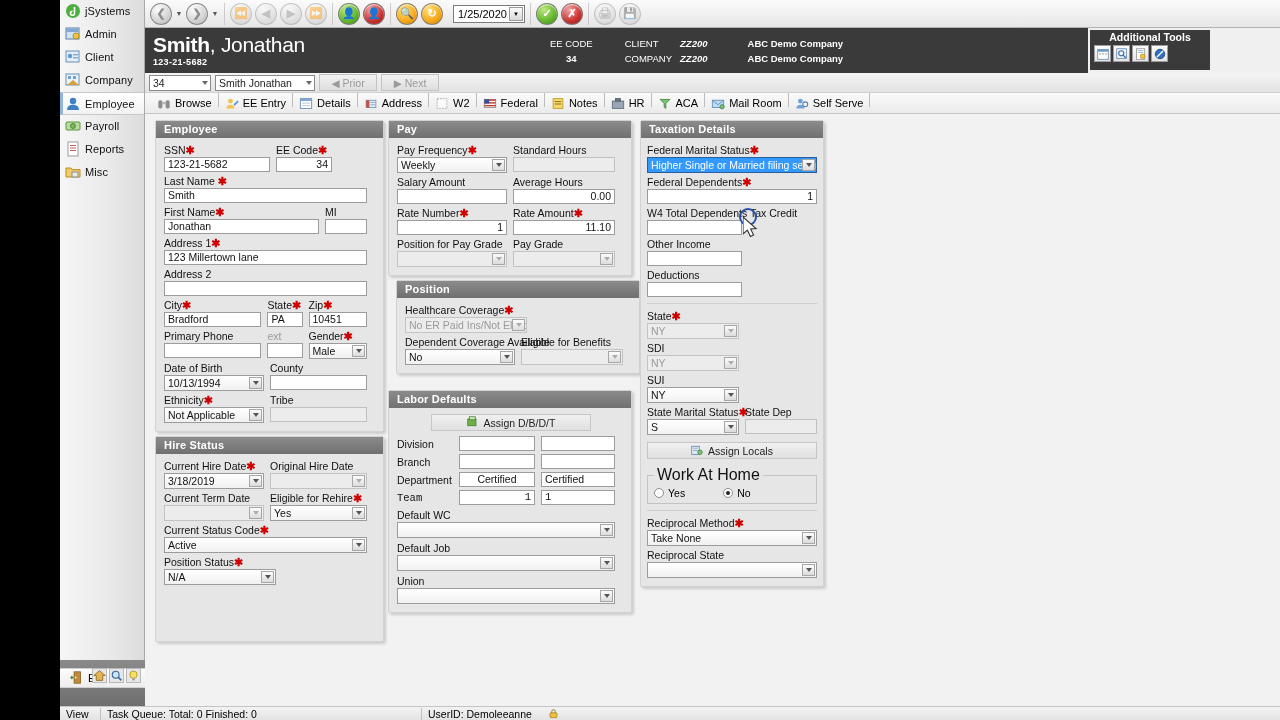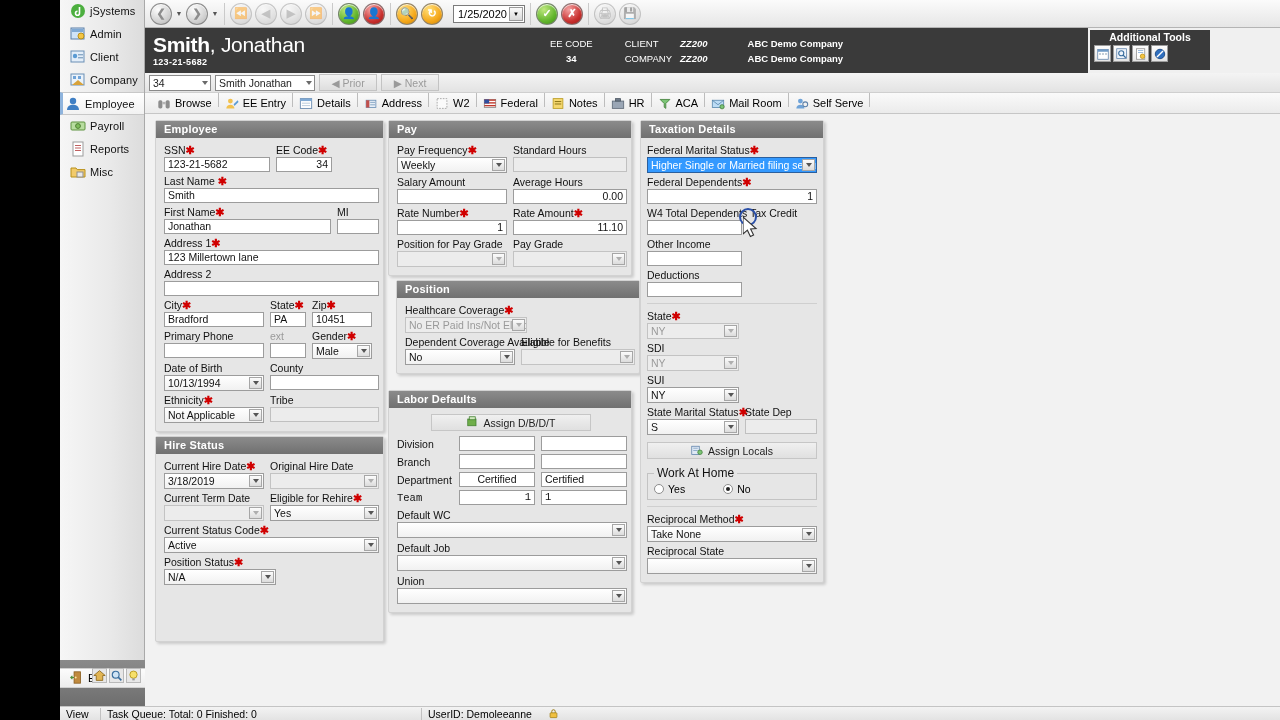--- a/index.html
+++ b/index.html
@@ -19,21 +19,21 @@
   }
 
   
   #sidebar {
     position: absolute; left: 60px; top: 0; width: 85px; height: 706px;
     background: linear-gradient(to right,#f6f6f6,#e9e9e9 60%,#dcdcdc);
     border-right: 1px solid #a9a9a9;
   }
   .side-item {
     height: 23px; display: flex; align-items: center; gap: 4px;
-    padding-left: 10px; font-size: 11px; color: #111;
+    padding-left: 5px; font-size: 11px; color: #111;
     border-bottom: 1px solid transparent;
     position: relative;
   }
   .side-item.selected {
     background: linear-gradient(to bottom,#ffffff,#f2f2f2);
     border-top: 1px solid #c8c8c8;
     border-bottom: 1px solid #c8c8c8;
     border-left: 3px solid #8fb4dd;
     padding-left: 2px;
     font-weight: normal;
@@ -149,21 +149,21 @@
     background: #f2f2f2;
   }
 
   .panel { position: absolute; background: #e6e6e6; border: 1px solid #d2d2d2;
     border-radius: 2px; box-shadow: 2px 2px 3px rgba(0,0,0,.16); }
   .panel > .ptitle {
     height: 17px; background: linear-gradient(to bottom,#8b8b8b,#707070);
     color: #fff; font-size: 11px; font-weight: bold; line-height: 17px;
     padding-left: 8px; letter-spacing: .2px;
   }
-  .pbody { padding: 6px 4px 8px 8px; }
+  .pbody { padding: 6px 16px 8px 8px; }
 
   .lbl { font-size: 10.5px; color: #111; line-height: 12px; margin-bottom: 1px; white-space: nowrap;}
   .req { color: #d00000; font-size: 11px; font-weight: bold; }
   .fld {
     height: 15px; background: #fff; border: 1px solid #9c9c9c;
     font-size: 10.5px; line-height: 13px; padding: 0 3px; color: #111;
     display: flex; align-items: center;
   }
   .fld.num { justify-content: flex-end; }
   .fld.dis { background: #ececec; border-color: #c0c0c0; color: #999; }
@@ -191,21 +191,21 @@
   .grow { flex: 1 1 auto; min-width: 0; }
 
   .btnflat {
     height: 17px; background: linear-gradient(to bottom,#f0f0f0,#e0e0e0);
     border: 1px solid #c6c6c6; display: flex; align-items: center;
     justify-content: center; gap: 5px; font-size: 10.5px; color: #222;
   }
   .hr { height:1px; background:#cfcfcf; margin: 6px 0; }
 
   fieldset.grp { border: 1px solid #c3c3c3; margin: 0; padding: 2px 6px 4px 6px; }
-  fieldset.grp legend { font-size: 12px; padding: 0 3px; color: #111; }
+  fieldset.grp legend { font-size: 16px; padding: 0 3px; color: #111; }
   .radio { display: inline-flex; align-items: center; gap: 4px; font-size: 10.5px; }
   .rdot { width: 10px; height: 10px; border-radius: 50%; background: #fff;
     border: 1px solid #8d8d8d; display: flex; align-items: center; justify-content: center; }
   .rdot i { width: 4px; height: 4px; border-radius: 50%; background: #222; display:block; }
 
   
   #statusbar {
     position: absolute; left: 60px; top: 706px; width: 1220px; height: 14px;
     background: linear-gradient(to bottom,#f3f3f3,#e3e3e3);
     border-top: 1px solid #c4c4c4;

